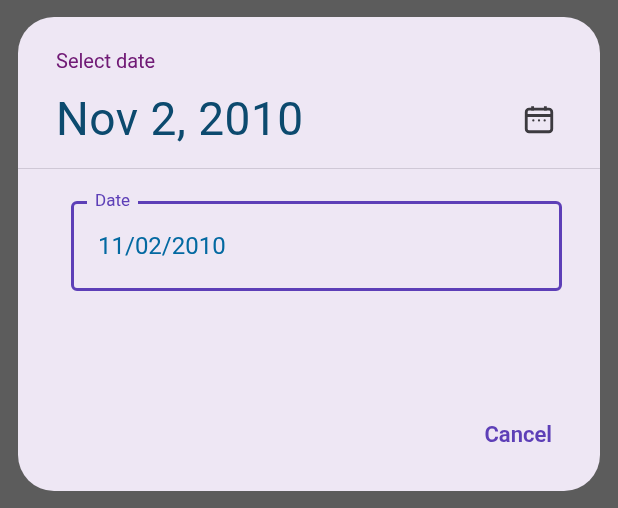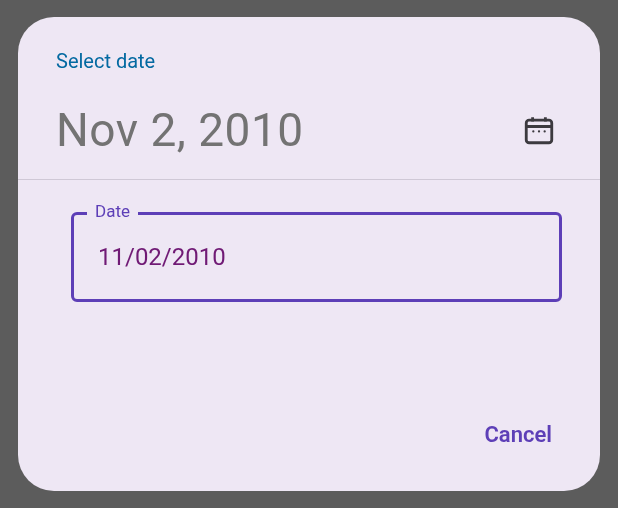--- a/index.html
+++ b/index.html
@@ -24,32 +24,32 @@
       display: flex;
       flex-direction: column;
       overflow: hidden;
     }
     .header {
       padding: 32px 38px 22px 38px;
       border-bottom: 1px solid #cfc8d6;
     }
     .title {
       font-size: 20px;
-      color: #0369a1;
+      color: #701a75;
       font-weight: 400;
-      margin-bottom: 30px;
+      margin-bottom: 19px;
     }
     .date-row {
       display: flex;
       align-items: center;
       justify-content: space-between;
     }
     .date-display {
       font-size: 46px;
-      color: #737373;
+      color: #0c4a6e;
       font-weight: 400;
       letter-spacing: 0.5px;
     }
     .calendar-icon-btn {
       background: none;
       border: none;
       padding: 6px;
       cursor: pointer;
       display: flex;
       align-items: center;
@@ -76,21 +76,21 @@
       color: #5d3fb7;
       font-weight: 400;
     }
     .date-input {
       width: 100%;
       height: 90px;
       border: 3px solid #5d3fb7;
       border-radius: 6px;
       background: transparent;
       font-size: 24px;
-      color: #701a75;
+      color: #0369a1;
       padding: 0 24px;
       outline: none;
       font-family: inherit;
     }
     .actions {
       display: flex;
       justify-content: flex-end;
       align-items: center;
       gap: 78px;
       padding: 0 44px 36px 38px;

